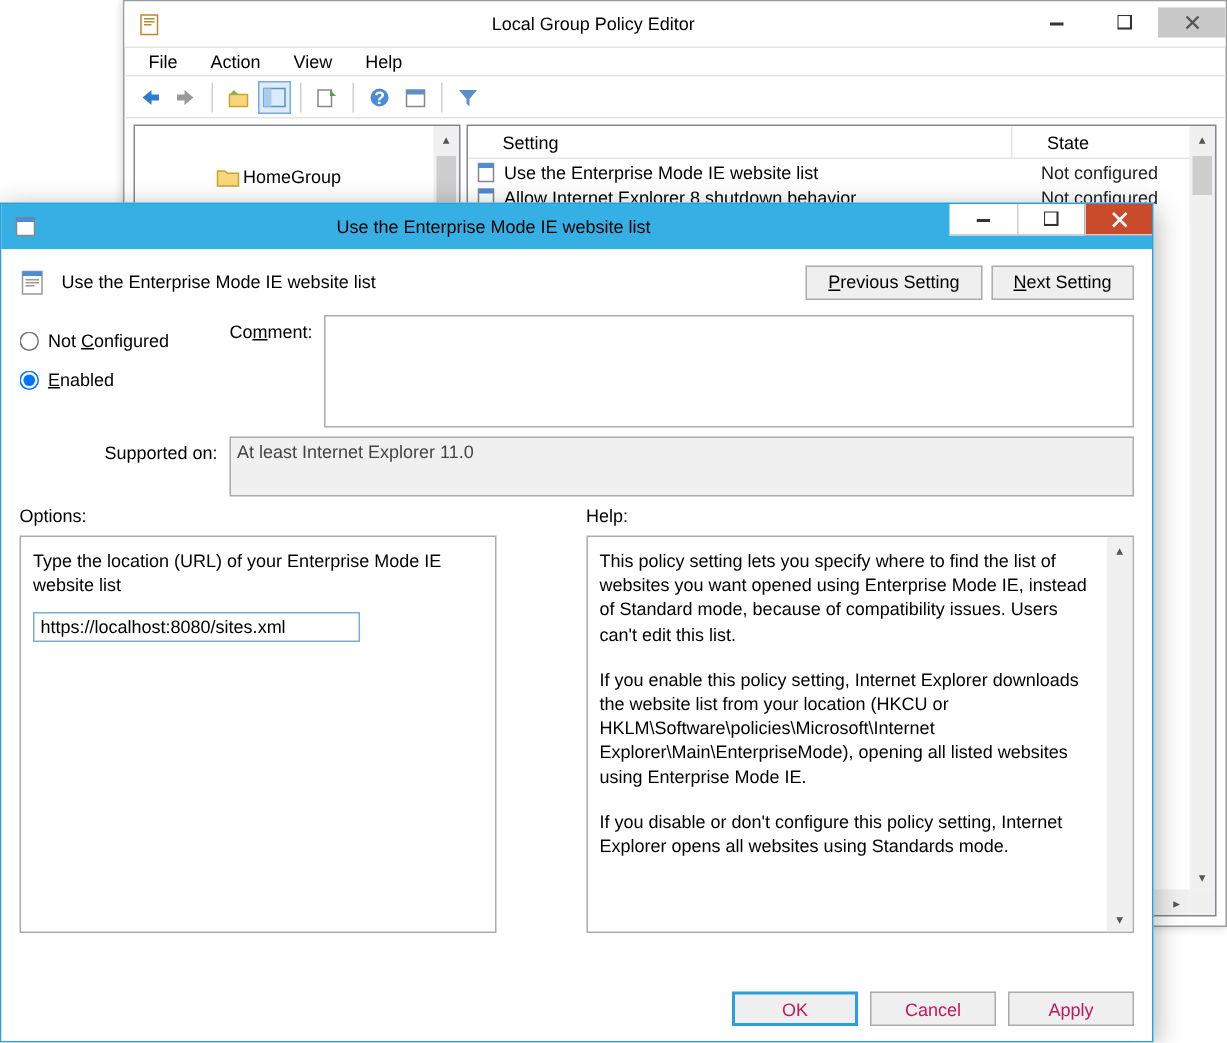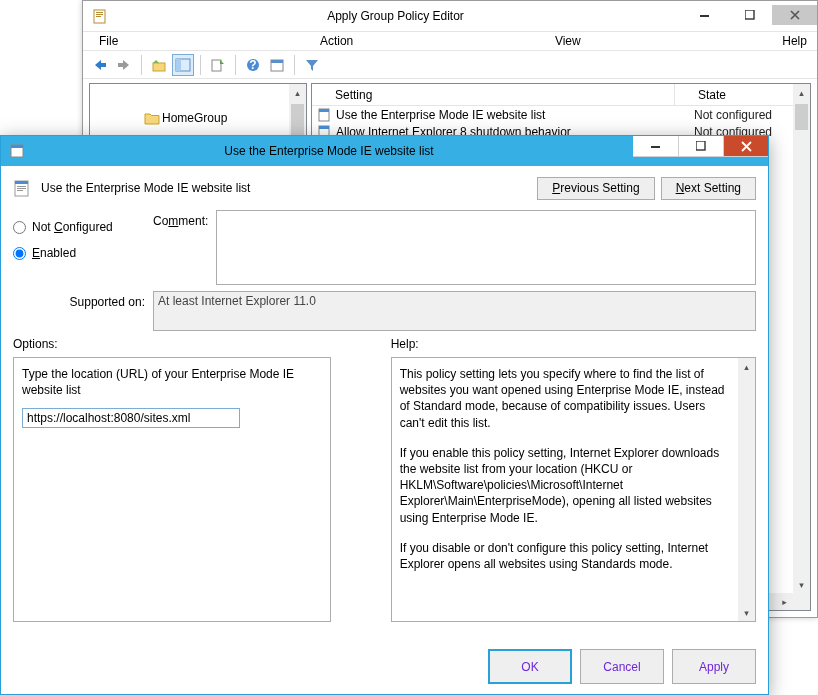--- a/index.html
+++ b/index.html
@@ -7,21 +7,21 @@
 
 
 .gpe-window { position: absolute; left: 82px; top: 0; width: 736px; height: 618px; background: #fff; border: 1px solid #9b9b9b; box-shadow: 0 0 6px rgba(0,0,0,.2); }
 .gpe-titlebar { height: 30px; background: #fff; display: flex; align-items: center; }
 .gpe-titlebar .app-icon { width: 16px; height: 16px; margin-left: 10px; }
 .gpe-titlebar .title { flex: 1; text-align: center; color: #000; font-size: 12px; }
 .gpe-titlebar .win-btns { display: flex; height: 22px; margin-right: 0; }
 .gpe-titlebar .win-btn { width: 45px; height: 20px; display: flex; align-items: center; justify-content: center; font-size: 14px; color: #333; }
 .gpe-titlebar .win-btn.close { background: #c8c8c8; color: #fff; }
 
-.gpe-menubar { height: 20px; display: flex; align-items: center; border-top: 1px solid #e5e5e5; border-bottom: 1px solid #e5e5e5; padding-left: 6px; gap: 2px; justify-content: space-between; }
+.gpe-menubar { height: 20px; display: flex; align-items: center; border-top: 1px solid #e5e5e5; border-bottom: 1px solid #e5e5e5; padding-left: 6px; gap: 2px; }
 .gpe-menubar .menu-item { padding: 2px 10px; color: #000; }
 
 .gpe-toolbar { height: 28px; display: flex; align-items: center; padding-left: 6px; gap: 2px; border-bottom: 1px solid #e5e5e5; }
 .gpe-toolbar .tsep { width: 1px; height: 20px; background: #d0d0d0; margin: 0 4px; }
 .gpe-toolbar .tbtn { width: 22px; height: 22px; display: flex; align-items: center; justify-content: center; }
 .gpe-toolbar .tbtn.active { border: 1px solid #7aacd6; background: #dcecfb; }
 
 .gpe-body { position: absolute; left: 6px; right: 6px; top: 82px; bottom: 6px; display: flex; gap: 4px; }
 .gpe-tree { width: 218px; border: 1px solid #828790; background: #fff; position: relative; overflow: hidden; }
 .gpe-tree-inner { padding-top: 2px; }
@@ -106,40 +106,40 @@
 .opt-box { border:1px solid #acacac; height:265px; background:#fff; padding:8px; position:relative;}
 .opt-box .opt-label { color:#000; line-height:1.35; }
 .opt-box input[type=text]{ width:218px; height:20px; border:1px solid #7aacd6; padding:1px 4px; margin-top:10px; font-family:inherit; font-size:12px;}
 .help-box { border:1px solid #acacac; height:265px; background:#fff; padding:8px; position:relative; overflow:hidden;}
 .help-box p { color:#000; line-height:1.35; margin-bottom:14px;}
 .help-box .vscroll{position:absolute;right:0;top:0;bottom:0;width:17px;background:#f0f0f0;}
 .help-box .vscroll .up,.help-box .vscroll .down{height:17px;display:flex;align-items:center;justify-content:center;font-size:9px;color:#555;}
 .help-text-wrap{ padding-right:16px; }
 
 .dlg-buttons { position:absolute; right:12px; bottom:10px; display:flex; gap:8px;}
-.dlg-buttons button{ width:84px; height:35px; background:#efefef; border:1px solid #acacac; color:#6d28d9;}
+.dlg-buttons button{ width:84px; height:23px; background:#efefef; border:1px solid #acacac; color:#be185d;}
 .dlg-buttons button.default{ border:2px solid #2aa0da; }
 
 
 svg { display:block; }
 </style>
 </head>
 <body>
 
 <div class="gpe-window">
   <div class="gpe-titlebar">
     <span class="app-icon">
       <svg viewBox="0 0 16 16">
           <rect x="1" y="2" width="11" height="13" fill="#fff" stroke="#b58a33"></rect>
           <rect x="3" y="4" width="7" height="1" fill="#b58a33"></rect>
           <rect x="3" y="6" width="7" height="1" fill="#b58a33"></rect>
           <rect x="3" y="8" width="5" height="1" fill="#b58a33"></rect>
         </svg>
     </span>
-    <span class="title">Apply Group Policy Editor</span>
+    <span class="title">Local Group Policy Editor</span>
     <div class="win-btns">
       <div class="win-btn">
         <svg width="10" height="10">
             <rect x="0" y="5" width="9" height="2" fill="#333"></rect>
           </svg>
       </div>
       <div class="win-btn">
         <svg width="10" height="10">
             <rect x="0" y="0" width="9" height="9" fill="none" stroke="#333" stroke-width="1.4"></rect>
           </svg>

